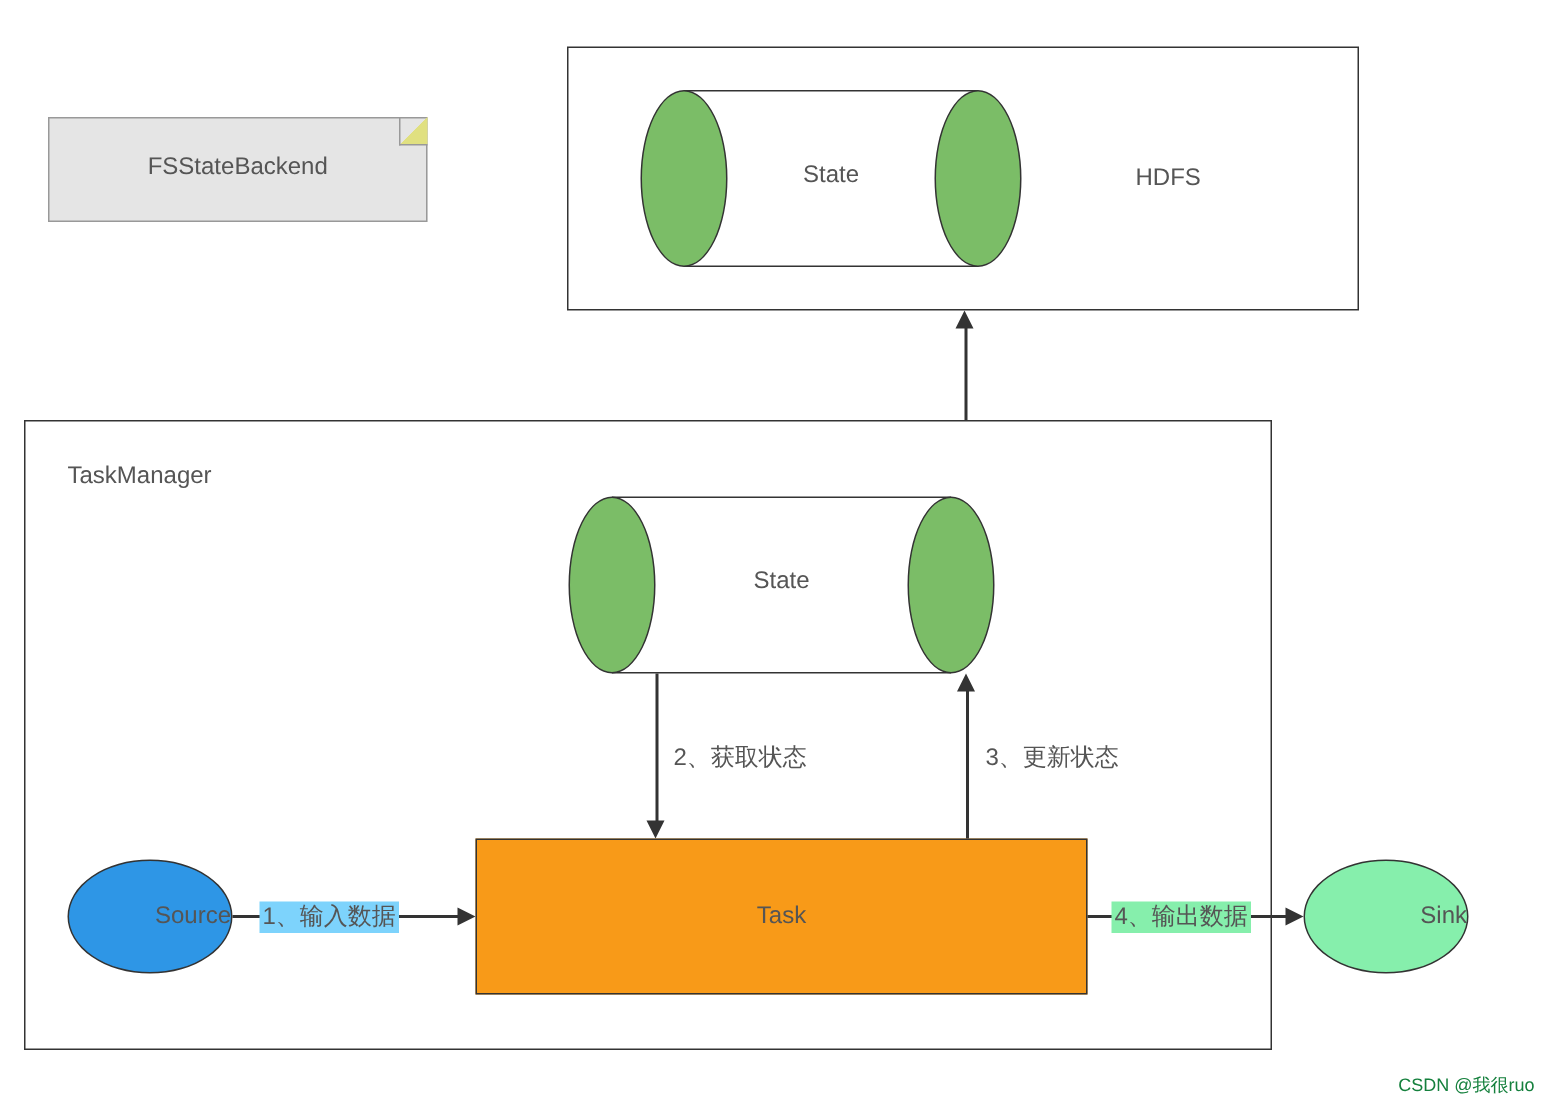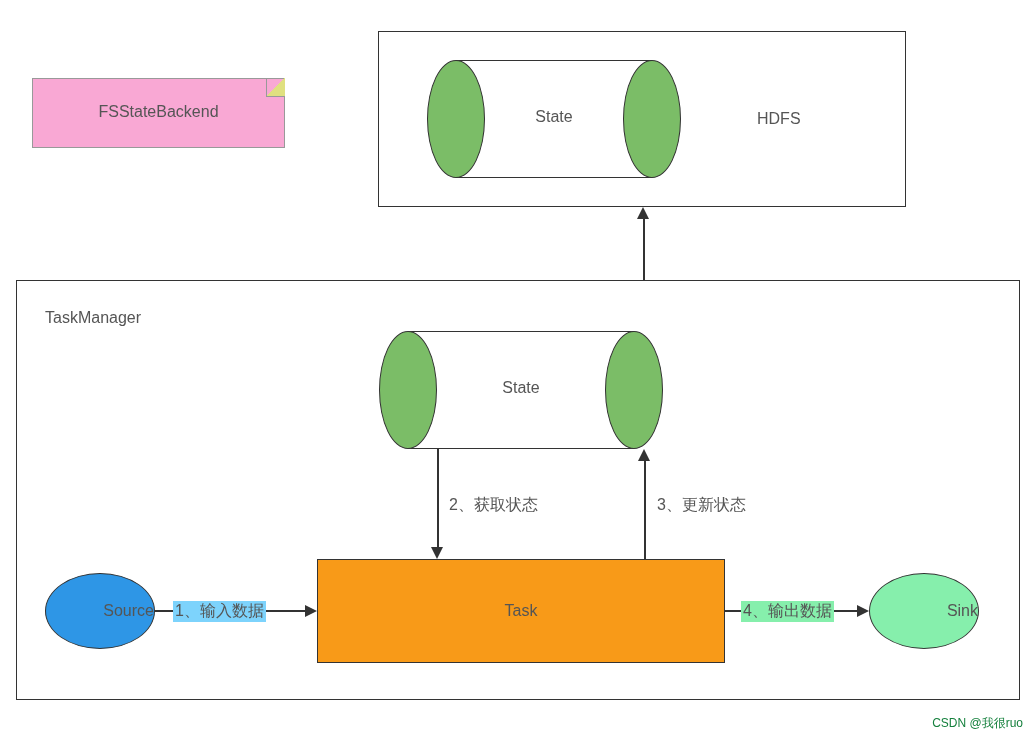--- a/index.html
+++ b/index.html
@@ -7,21 +7,21 @@
       width: 1035px;
       height: 738px;
       position: relative;
       font-family: "Microsoft YaHei", Arial, sans-serif;
       font-size: 16px;
       color: #555;
       background: #fff;
     }
     .note {
       position: absolute;
-      background: #f9a8d4;
+      background: #e5e5e5;
       border: 1px solid #999;
     }
     .note::after {
       content: '';
       position: absolute;
       top: -1px; right: -1px;
       width: 18px; height: 18px;
       background: linear-gradient(135deg, transparent 49%, #e0e080 50%);
       border-left: 1px solid #999;
       border-bottom: 1px solid #999;
@@ -96,21 +96,21 @@
     <div class="cyl-end" style="left:0; top:0;"></div>
     <div class="cyl-end" style="right:0; top:0;"></div>
     <div class="label" style="left:0; right:0; top:48px; text-align:center;">State</div>
   </div>
   <div class="label" style="left:378px; top:78px;">HDFS</div>
 </div>
 
 <div class="arrow-line" style="left:643px; top:217px; width:1.5px; height:113px;"></div>
 <div class="arrow-head ah-up" style="left:637px; top:207px;"></div>
 
-<div class="box" style="left:16px; top:280px; width:1004px; height:420px;">
+<div class="box" style="left:16px; top:280px; width:832px; height:420px;">
   <div class="label" style="left:28px; top:28px;">TaskManager</div>
 
   <div style="position:absolute; left:362px; top:50px; width:284px; height:118px;">
     <div class="cyl-body" style="left:29px; right:29px; top:0; bottom:0;"></div>
     <div class="cyl-end" style="left:0; top:0;"></div>
     <div class="cyl-end" style="right:0; top:0;"></div>
     <div class="label" style="left:0; right:0; top:48px; text-align:center;">State</div>
   </div>
 
   <div class="ellipse-node" style="left:28px; top:292px; width:110px; height:76px; background:#2E96E6;">

